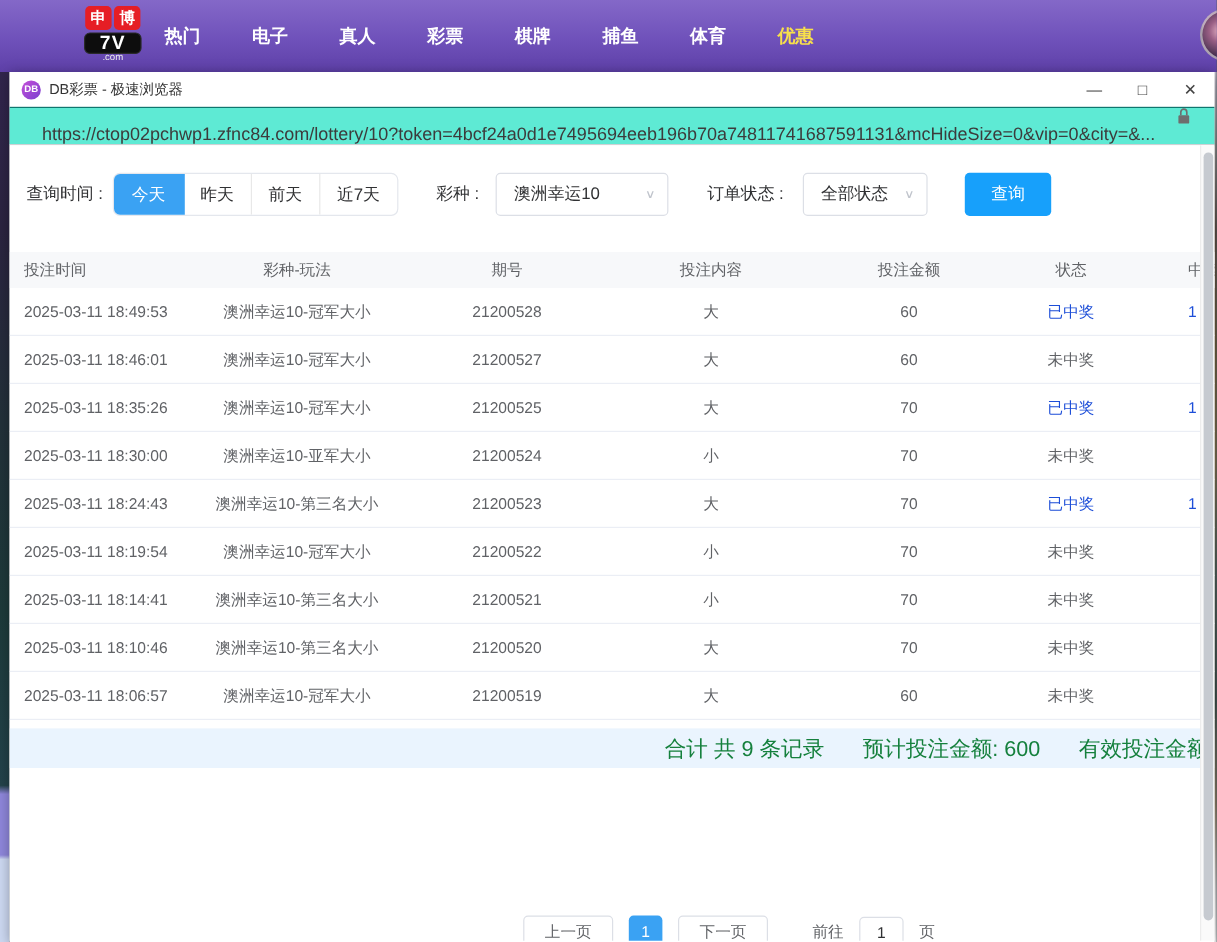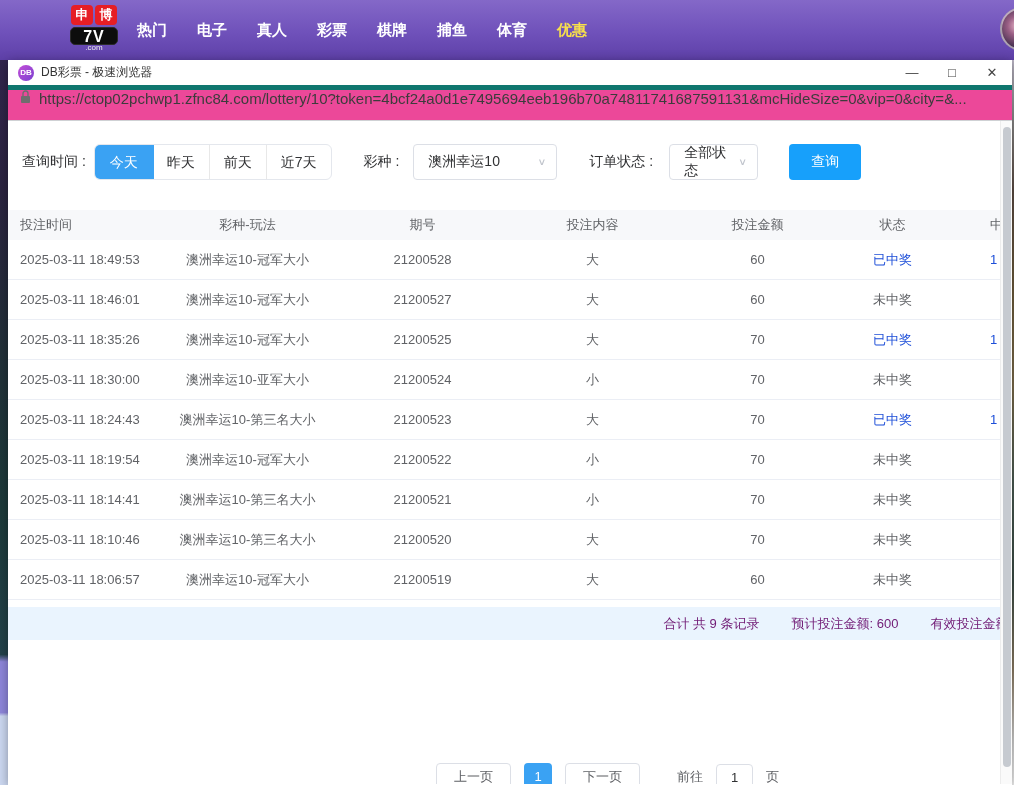--- a/index.html
+++ b/index.html
@@ -41,21 +41,21 @@
   .logo-main {
     margin-top:2px; height:18px; background:#0d0d0d; border-radius:5px;
     border:1px solid #2a2a2a; text-align:center; color:#fff;
   }
   .logo-7v { font-size:16px; font-weight:bold; letter-spacing:1px; line-height:17px; }
   .logo-com { font-size:8px; line-height:8px; margin-top:-1px; color:#eee; }
 
   
   .top-nav {
     position:absolute; left:137px; top:0; height:60px;
-    display:flex; align-items:center; gap:30px;
+    display:flex; align-items:center; gap:43px;
   }
   .nav-item {
     color:#ffffff; font-size:15px; font-weight:600; cursor:pointer;
     white-space:nowrap; width:30px; text-align:center;
   }
   .nav-item.hl { color:#f8e04b; }
 
   .avatar {
     position:absolute; left:1000px; top:7px; width:44px; height:44px;
     border-radius:50%; border:2px solid rgba(255,255,255,.55);
@@ -64,35 +64,35 @@
   }
 
   
   .window {
     position:absolute; left:8px; top:60px; width:1004px; height:725px;
     background:#fff; z-index:2; box-shadow:0 2px 10px rgba(0,0,0,.35);
   }
 
   .titlebar {
     height:30px; display:flex; align-items:center; padding:0 12px 0 10px;
-    border-bottom:5px solid #0f766e; background:#fff;
+    border-bottom:1px solid #0f766e; background:#fff;
   }
   .db-icon {
     width:16px; height:16px; border-radius:50%;
     background:linear-gradient(135deg,#c44fd8 0%,#7a3fd0 100%);
     color:#fff; font-size:8px; font-weight:bold; text-align:center; line-height:16px;
     margin-right:7px;
   }
   .win-title { font-size:12px; color:#333; }
   .win-controls { margin-left:auto; display:flex; gap:24px; align-items:center; }
   .ctrl { width:16px; text-align:center; font-size:13px; color:#444; cursor:pointer; line-height:16px; }
 
   .urlbar {
-    height:31px; display:flex; align-items:flex-start; padding:0 12px;
-    border-bottom:1px solid #cfd1d4; background:#ec4899;
+    height:31px; display:flex; align-items:flex-end; padding:0 12px;
+    border-bottom:1px solid #cfd1d4; background:#5eead4;flex-direction:column;
   }
   .lock-icon { margin-right:8px; flex:0 0 auto; }
   .url-text {
     font-size:15px; color:#3c3c3c; white-space:nowrap; overflow:hidden; width:965px;
   }
 
   .content { position:relative; height:663px; background:#fff; overflow:hidden; }
 
   
   .tabs {
@@ -126,21 +126,21 @@
   .seg.active {
     background:#3aa2f3; color:#fff; line-height:36px; margin:-1px;
     border-radius:6px 0 0 6px; padding:0 16px;
   }
   .select {
     display:flex; align-items:center; justify-content:space-between;
     height:36px; border:1px solid #dcdfe6; border-radius:4px; background:#fff;
     padding:0 10px 0 14px; font-size:14px; color:#303133; cursor:pointer;
   }
   .sel-lottery { width:144px; margin-left:6px; }
-  .sel-status { width:89px; margin-left:8px; }
+  .sel-status { width:104px; margin-left:8px; }
   .chevron { color:#c0c4cc; font-size:12px; transform:scaleY(.8); }
   .ml32 { margin-left:32px; }
   .query-btn {
     margin-left:31px; width:72px; height:36px; background:#17a0fb; border:none;
     border-radius:4px; color:#fff; font-size:14px; cursor:pointer;
   }
 
   
   .table { width:1107px; margin-top:30px; }
   .thead { display:flex; height:30px; align-items:center; background:#f7f8fa; }
@@ -153,21 +153,21 @@
   .c3 { width:165px; text-align:center; }
   .c4 { width:165px; text-align:center; }
   .c5 { width:105px; text-align:center; }
   .c6 { width:170px; text-align:left; padding-left:45px; }
   .red { color:#1d4ed8; }
 
   
   .summary {
     margin-top:7px; height:33px; background:#eaf4fe;
     display:flex; align-items:center; justify-content:flex-end; gap:32px;
-    font-size:13px; color:#701a75; white-space:nowrap; overflow:hidden;
+    font-size:18px; color:#15803d; white-space:nowrap; overflow:hidden;
   }
   .summary span { flex:0 0 auto; }
 
   
   .pagination {
     position:absolute; left:428px; top:642px;
     display:flex; align-items:center; gap:13px;
   }
   .pg-btn {
     height:28px; padding:0 17px; border:1px solid #dcdfe6; border-radius:4px;

